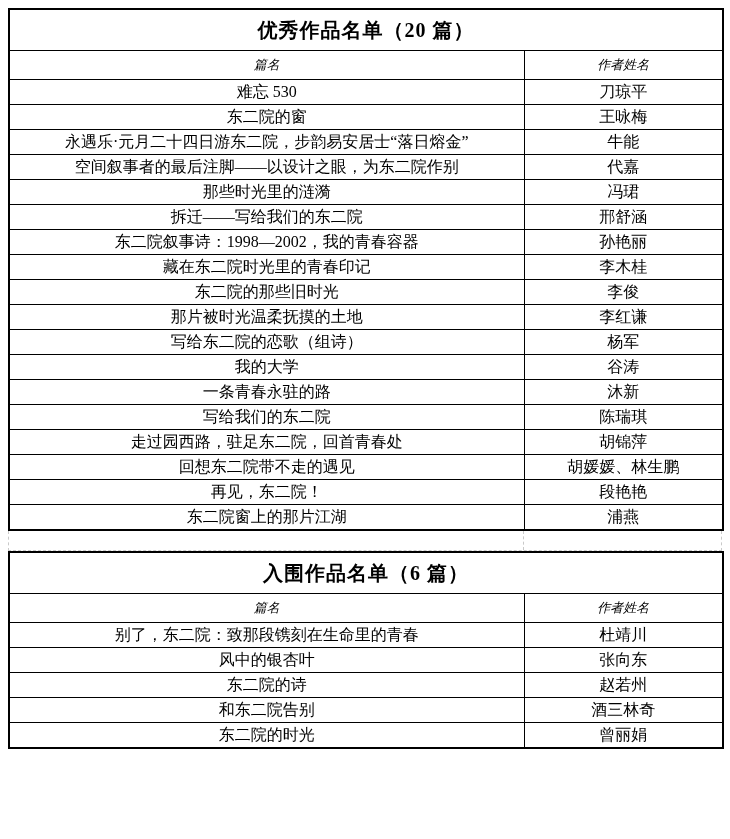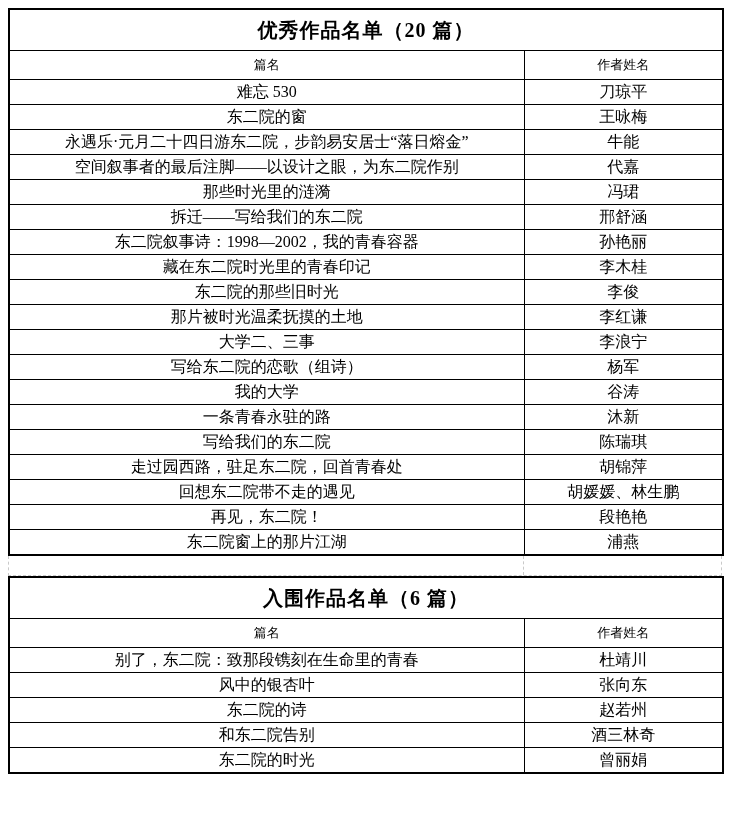--- a/index.html
+++ b/index.html
@@ -36,20 +36,21 @@
   .table-title-cell {
     height: 40px;
     font-size: 20px;
     font-weight: bold;
     letter-spacing: 1px;
   }
   .colhead th {
     height: 28px;
     font-size: 13px;
     font-weight: normal;
+    font-style: italic;
   }
   tbody td {
     height: 24px;
     font-size: 16px;
     font-weight: normal;
   }
   .table-gap {
     position: relative;
     width: 714px;
     height: 20px;
@@ -121,24 +122,20 @@
         </tr>
         <tr>
           <td>东二院的那些旧时光</td>
           <td>李俊</td>
         </tr>
         <tr>
           <td>那片被时光温柔抚摸的土地</td>
           <td>李红谦</td>
         </tr>
         <tr>
-          <td>大学二、三事</td>
-          <td>李浪宁</td>
-        </tr>
-        <tr>
           <td>写给东二院的恋歌（组诗）</td>
           <td>杨军</td>
         </tr>
         <tr>
           <td>我的大学</td>
           <td>谷涛</td>
         </tr>
         <tr>
           <td>一条青春永驻的路</td>
           <td>沐新</td>

